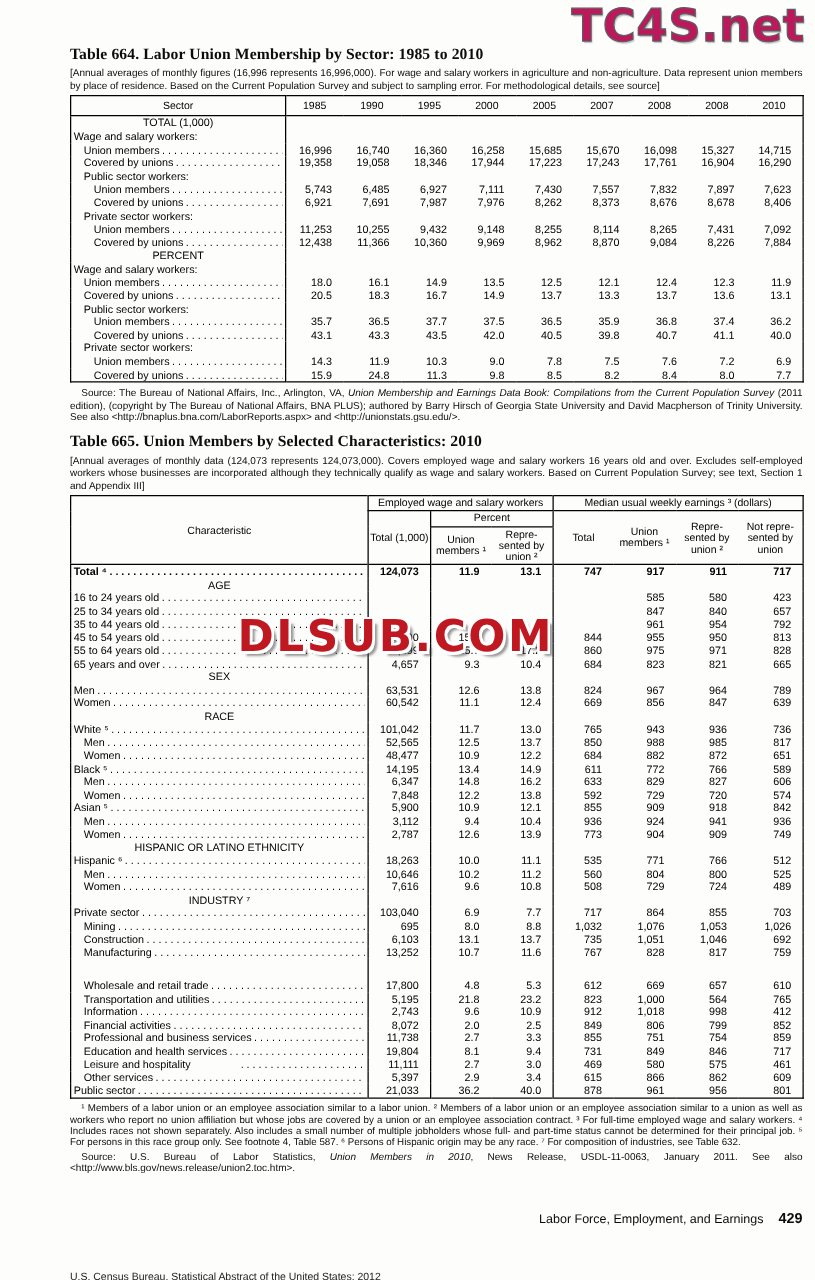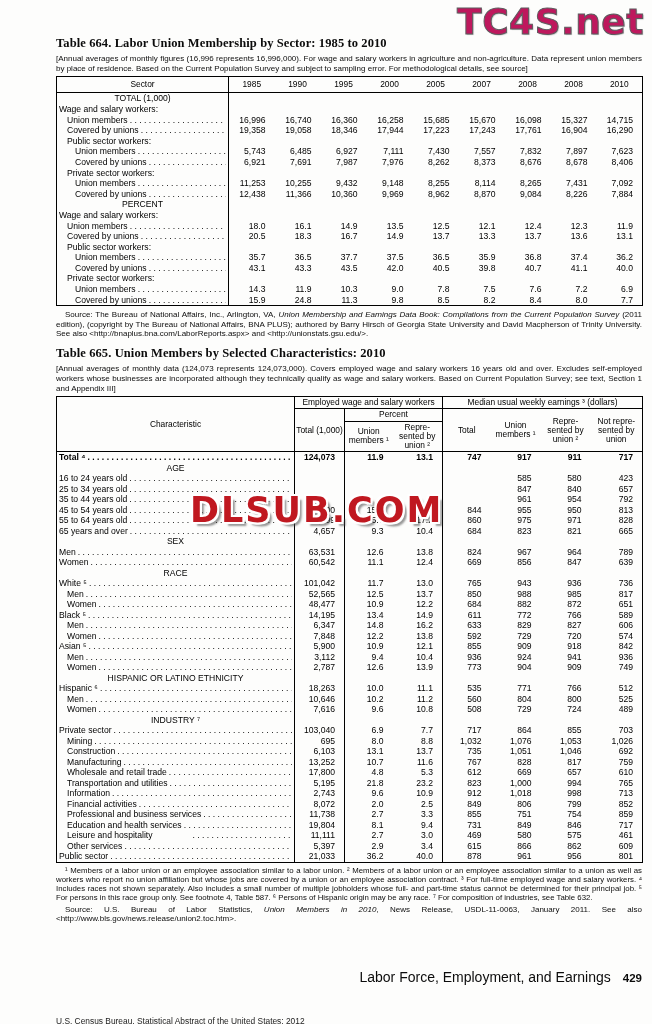--- a/index.html
+++ b/index.html
@@ -30,21 +30,21 @@
   #t664 thead th { padding:3px 0; }
   .h-char { vertical-align:middle; }
   .h-g1, .h-g2, .h-pct { border-bottom:1px solid #000; }
 
   .lead { display:flex; overflow:hidden; }
   .lt { white-space:nowrap; }
   .dots { flex:1; overflow:hidden; white-space:nowrap; margin:0 2px; }
   .dots::before { content:". . . . . . . . . . . . . . . . . . . . . . . . . . . . . . . . . . . . . . . . . . . . . . . . . . . . . . . . . . . . . . . . . . . . . . . ."; }
 
   .pagefoot { position:absolute; top:969px; right:10px; display:flex; align-items:baseline; gap:12px; }
-  .pf-section { font-size:14px; }
+  .pf-section { font-size:10px; }
   .pf-num { font-size:11.5px; font-weight:bold; }
   .censusline { position:absolute; top:1016px; left:56px; font-size:8.4px; color:#222; }
 
   .wm { position:absolute; font-weight:bold; pointer-events:none; }
   .wm-top { top:1px; right:8px; font-size:36px; font-family:"DejaVu Sans", sans-serif; color:#be185d; -webkit-text-stroke:1px #5c5c5e; letter-spacing:.5px; text-shadow:1px 1px 1px rgba(0,0,0,.25); }
   .wm-mid { top:490px; left:190px; font-size:35px; font-family:"DejaVu Sans", sans-serif; color:#c01820; letter-spacing:2px;
             text-shadow:-2px -2px 0 #fff, 2px -2px 0 #fff, -2px 2px 0 #fff, 2px 2px 0 #fff, 0 -2px 0 #fff, 0 2px 0 #fff, -2px 0 0 #fff, 2px 0 0 #fff, 4px 4px 2px rgba(70,70,70,.55); }
   .wm-bottom { top:967px; left:50%; transform:translateX(-50%); font-size:43px; font-family:"DejaVu Serif", serif; color:#d4232b; -webkit-text-stroke:1.5px #8a1115; letter-spacing:1px; text-shadow:2px 2px 2px rgba(0,0,0,.3); white-space:nowrap; }
 </style>
 </head>
@@ -845,21 +845,21 @@
             <td class="num">13,252</td>
             <td class="num bl">10.7</td>
             <td class="num">11.6</td>
             <td class="num bl">767</td>
             <td class="num">828</td>
             <td class="num">817</td>
             <td class="num">759</td>
           </tr>
           <tr>
             <td class="lab">
-              <div class="lead" style="padding-left: 10px;">
+              <div class="lead" style="padding-left: 10px; margin-top: 16px;">
                 <span class="lt">Wholesale and retail trade</span>
                 <span class="dots"></span>
               </div>
             </td>
             <td class="num">17,800</td>
             <td class="num bl">4.8</td>
             <td class="num">5.3</td>
             <td class="num bl">612</td>
             <td class="num">669</td>
             <td class="num">657</td>
@@ -870,37 +870,37 @@
               <div class="lead" style="padding-left: 10px;">
                 <span class="lt">Transportation and utilities</span>
                 <span class="dots"></span>
               </div>
             </td>
             <td class="num">5,195</td>
             <td class="num bl">21.8</td>
             <td class="num">23.2</td>
             <td class="num bl">823</td>
             <td class="num">1,000</td>
-            <td class="num">994</td>
+            <td class="num">564</td>
             <td class="num">765</td>
           </tr>
           <tr>
             <td class="lab">
               <div class="lead" style="padding-left: 10px;">
                 <span class="lt">Information</span>
                 <span class="dots"></span>
               </div>
             </td>
             <td class="num">2,743</td>
             <td class="num bl">9.6</td>
             <td class="num">10.9</td>
             <td class="num bl">912</td>
             <td class="num">1,018</td>
             <td class="num">998</td>
-            <td class="num">713</td>
+            <td class="num">412</td>
           </tr>
           <tr>
             <td class="lab">
               <div class="lead" style="padding-left: 10px;">
                 <span class="lt">Financial activities</span>
                 <span class="dots"></span>
               </div>
             </td>
             <td class="num">8,072</td>
             <td class="num bl">2.0</td>

